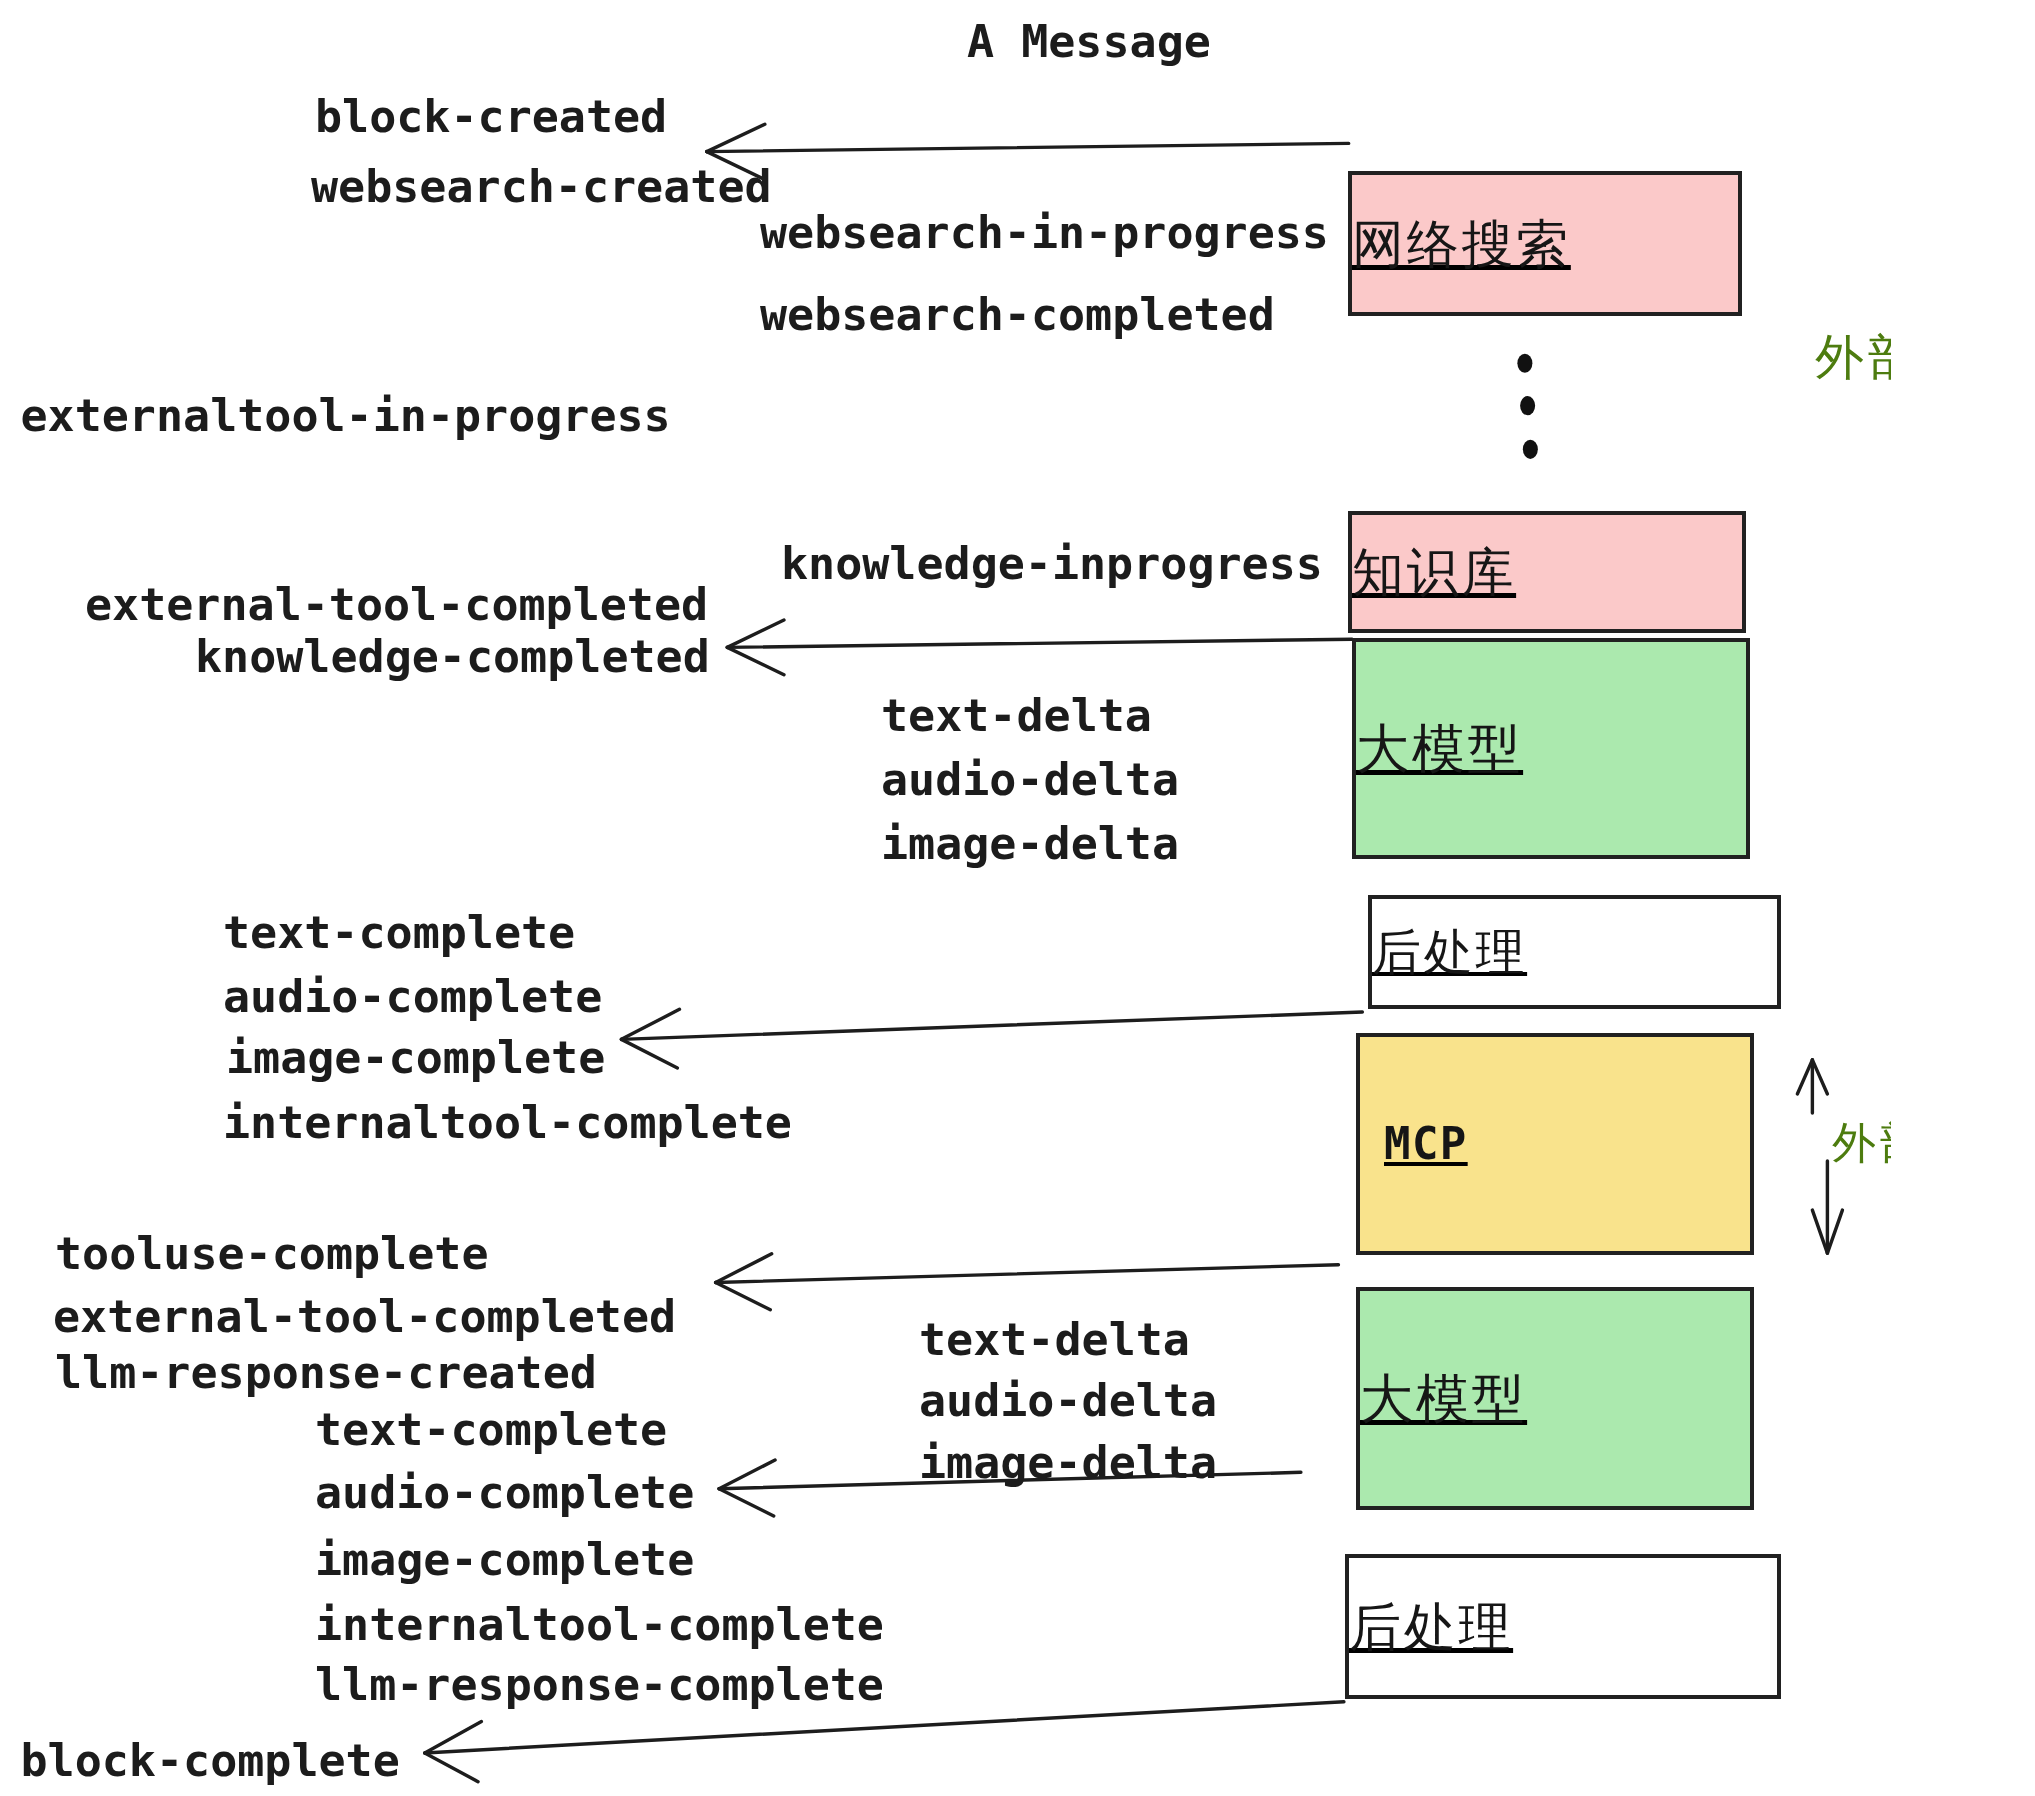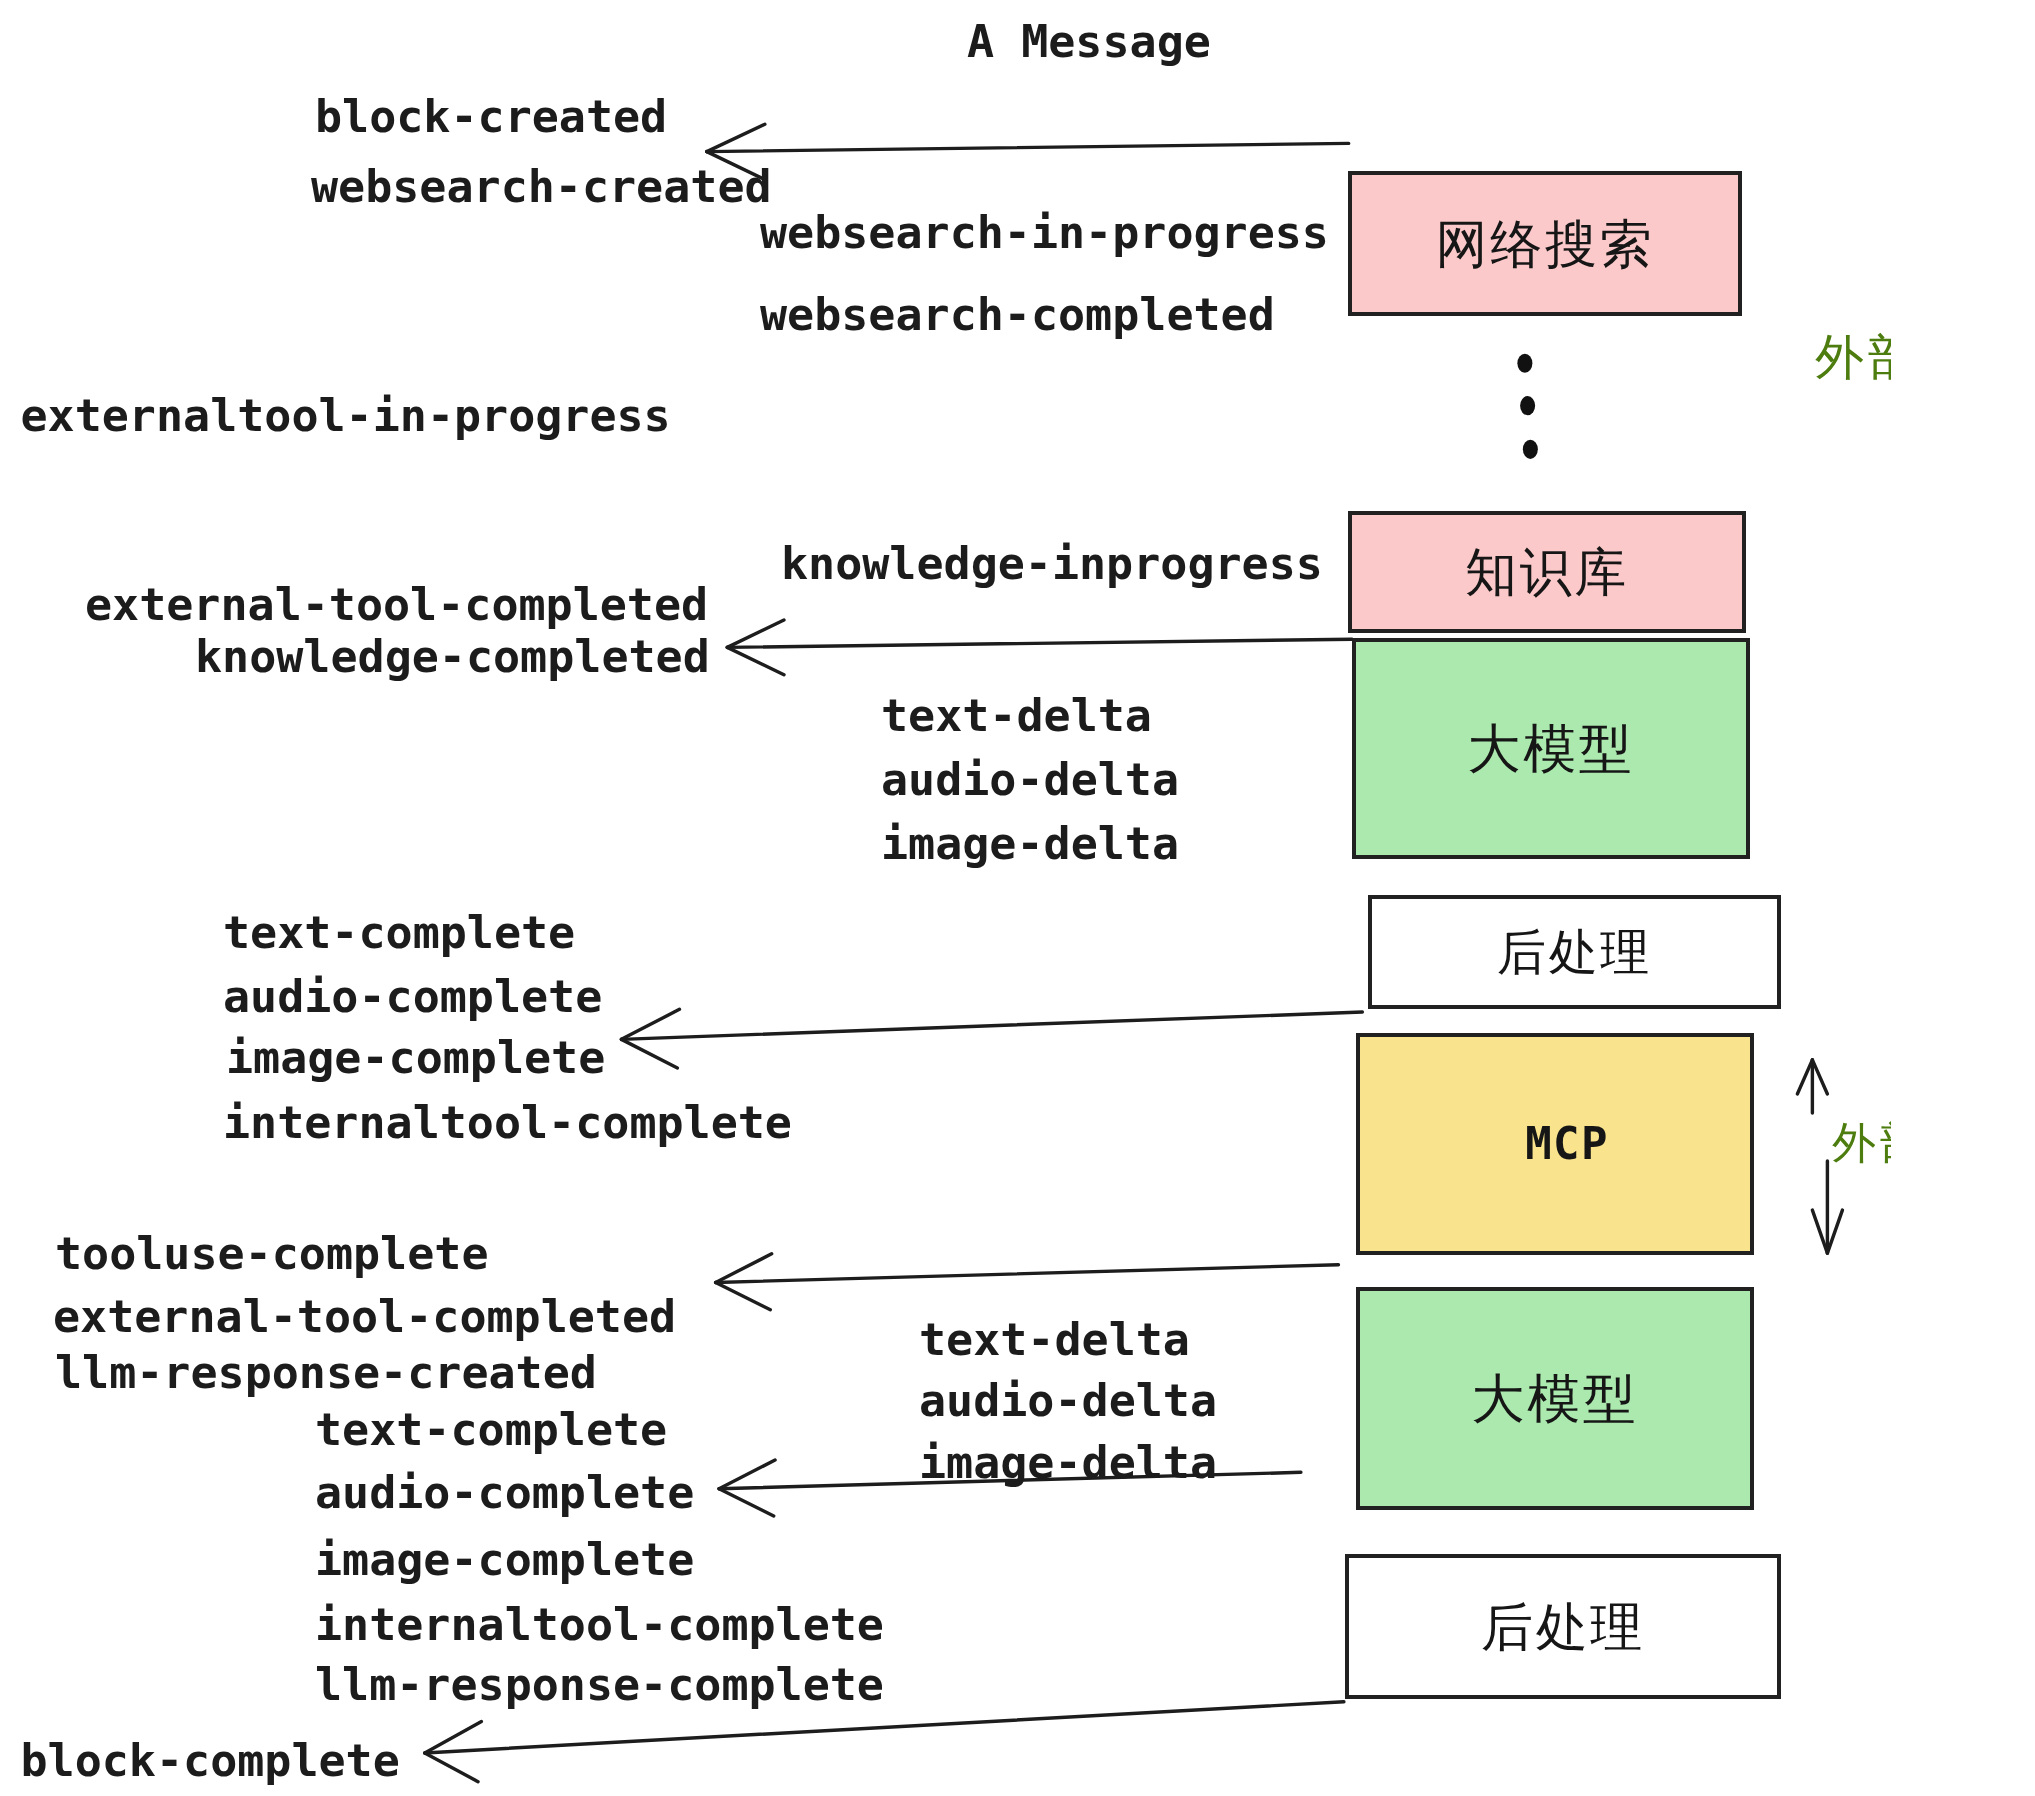--- a/index.html
+++ b/index.html
@@ -14,21 +14,21 @@
     font-size:45px; font-weight:600; color:#1c1c1c;text-align:center;
   }
   .title {
     position:absolute; white-space:nowrap; line-height:1;
     font-family:"DejaVu Sans Mono", monospace;
     font-size:45px; font-weight:600; color:#1c1c1c;
   }
   .box {
     position:absolute; box-sizing:border-box;
     border:4.1px solid #212121; background:#fff;
-    display:flex; align-items:center; justify-content:center;
+    display:flex; align-items:center; text-decoration:underline;
   }
   .box-label {
     font-family:"DejaVu Sans","Liberation Sans",sans-serif;
     color:#161616; line-height:1; letter-spacing:2.7px; white-space:nowrap;
   }
   .mcp-label {
     font-family:"DejaVu Sans Mono", monospace;
     font-weight:700; color:#161616; line-height:1; letter-spacing:1.4px;
   }
   .side-label {

